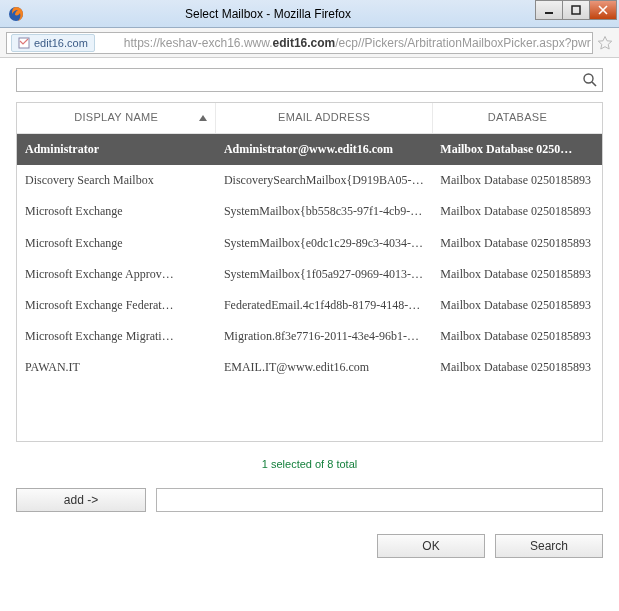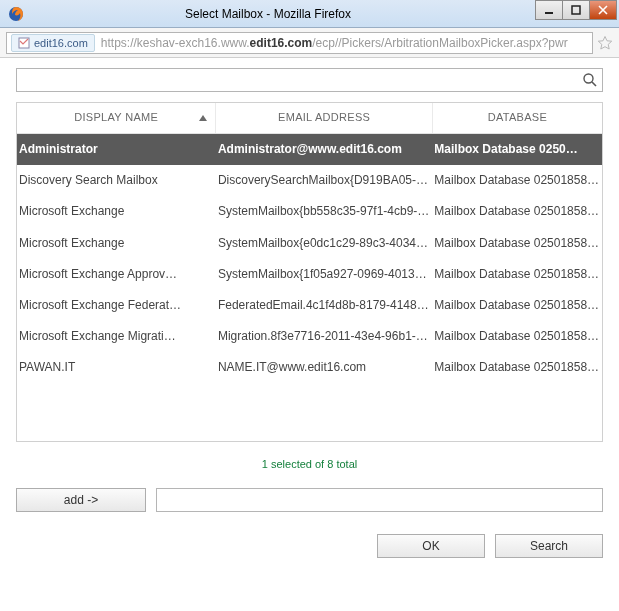--- a/index.html
+++ b/index.html
@@ -87,20 +87,21 @@
     font-size: 11px;
     border-radius: 2px;
   }
   .site-chip .page-icon {
     width: 12px; height: 12px;
     margin-right: 4px;
   }
   .url {
     color: #9a9a9a;
     font-size: 12px;
+    margin-left: 23px;
   }
   .url .host-bold { color: #3a3a3a; font-weight: 600; }
   .star {
     width: 16px; height: 16px;
     margin-left: 4px;
     flex: 0 0 auto;
     color: #b8b8b8;
   }
 
   .content {
@@ -160,27 +161,28 @@
     transform: translateY(-50%);
     width: 0; height: 0;
     border-left: 4px solid transparent;
     border-right: 4px solid transparent;
     border-bottom: 6px solid #6a6a6a;
   }
   .grid col.c1 { width: 34%; }
   .grid col.c2 { width: 37%; }
   .grid col.c3 { width: 29%; }
   .grid td {
-    padding: 6px 2px;
+    padding: 6px 8px;
     color: #444;
     white-space: nowrap;
     overflow: hidden;
     text-overflow: ellipsis;
     font-size: 12px;
     line-height: 1.6;
+    font-family: Liberation Serif, serif;
   }
   tr.selected td {
     background: #5a5a5a;
     color: #fff;
     font-weight: 600;
   }
 
   .status {
     text-align: center;
     color: #15803d;
@@ -335,21 +337,21 @@
             <td>FederatedEmail.4c1f4d8b-8179-4148-9…</td>
             <td>Mailbox Database 0250185893</td>
           </tr>
           <tr>
             <td>Microsoft Exchange Migrati…</td>
             <td>Migration.8f3e7716-2011-43e4-96b1-a…</td>
             <td>Mailbox Database 0250185893</td>
           </tr>
           <tr>
             <td>PAWAN.IT</td>
-            <td>NAME.IT@www.edit16.com</td>
+            <td>EMAIL.IT@www.edit16.com</td>
             <td>Mailbox Database 0250185893</td>
           </tr>
         </tbody>
     </table>
   </div>
 
   <div class="status">1 selected of 8 total</div>
 
   <div class="addrow">
     <button class="btn add">add -&gt;</button>

